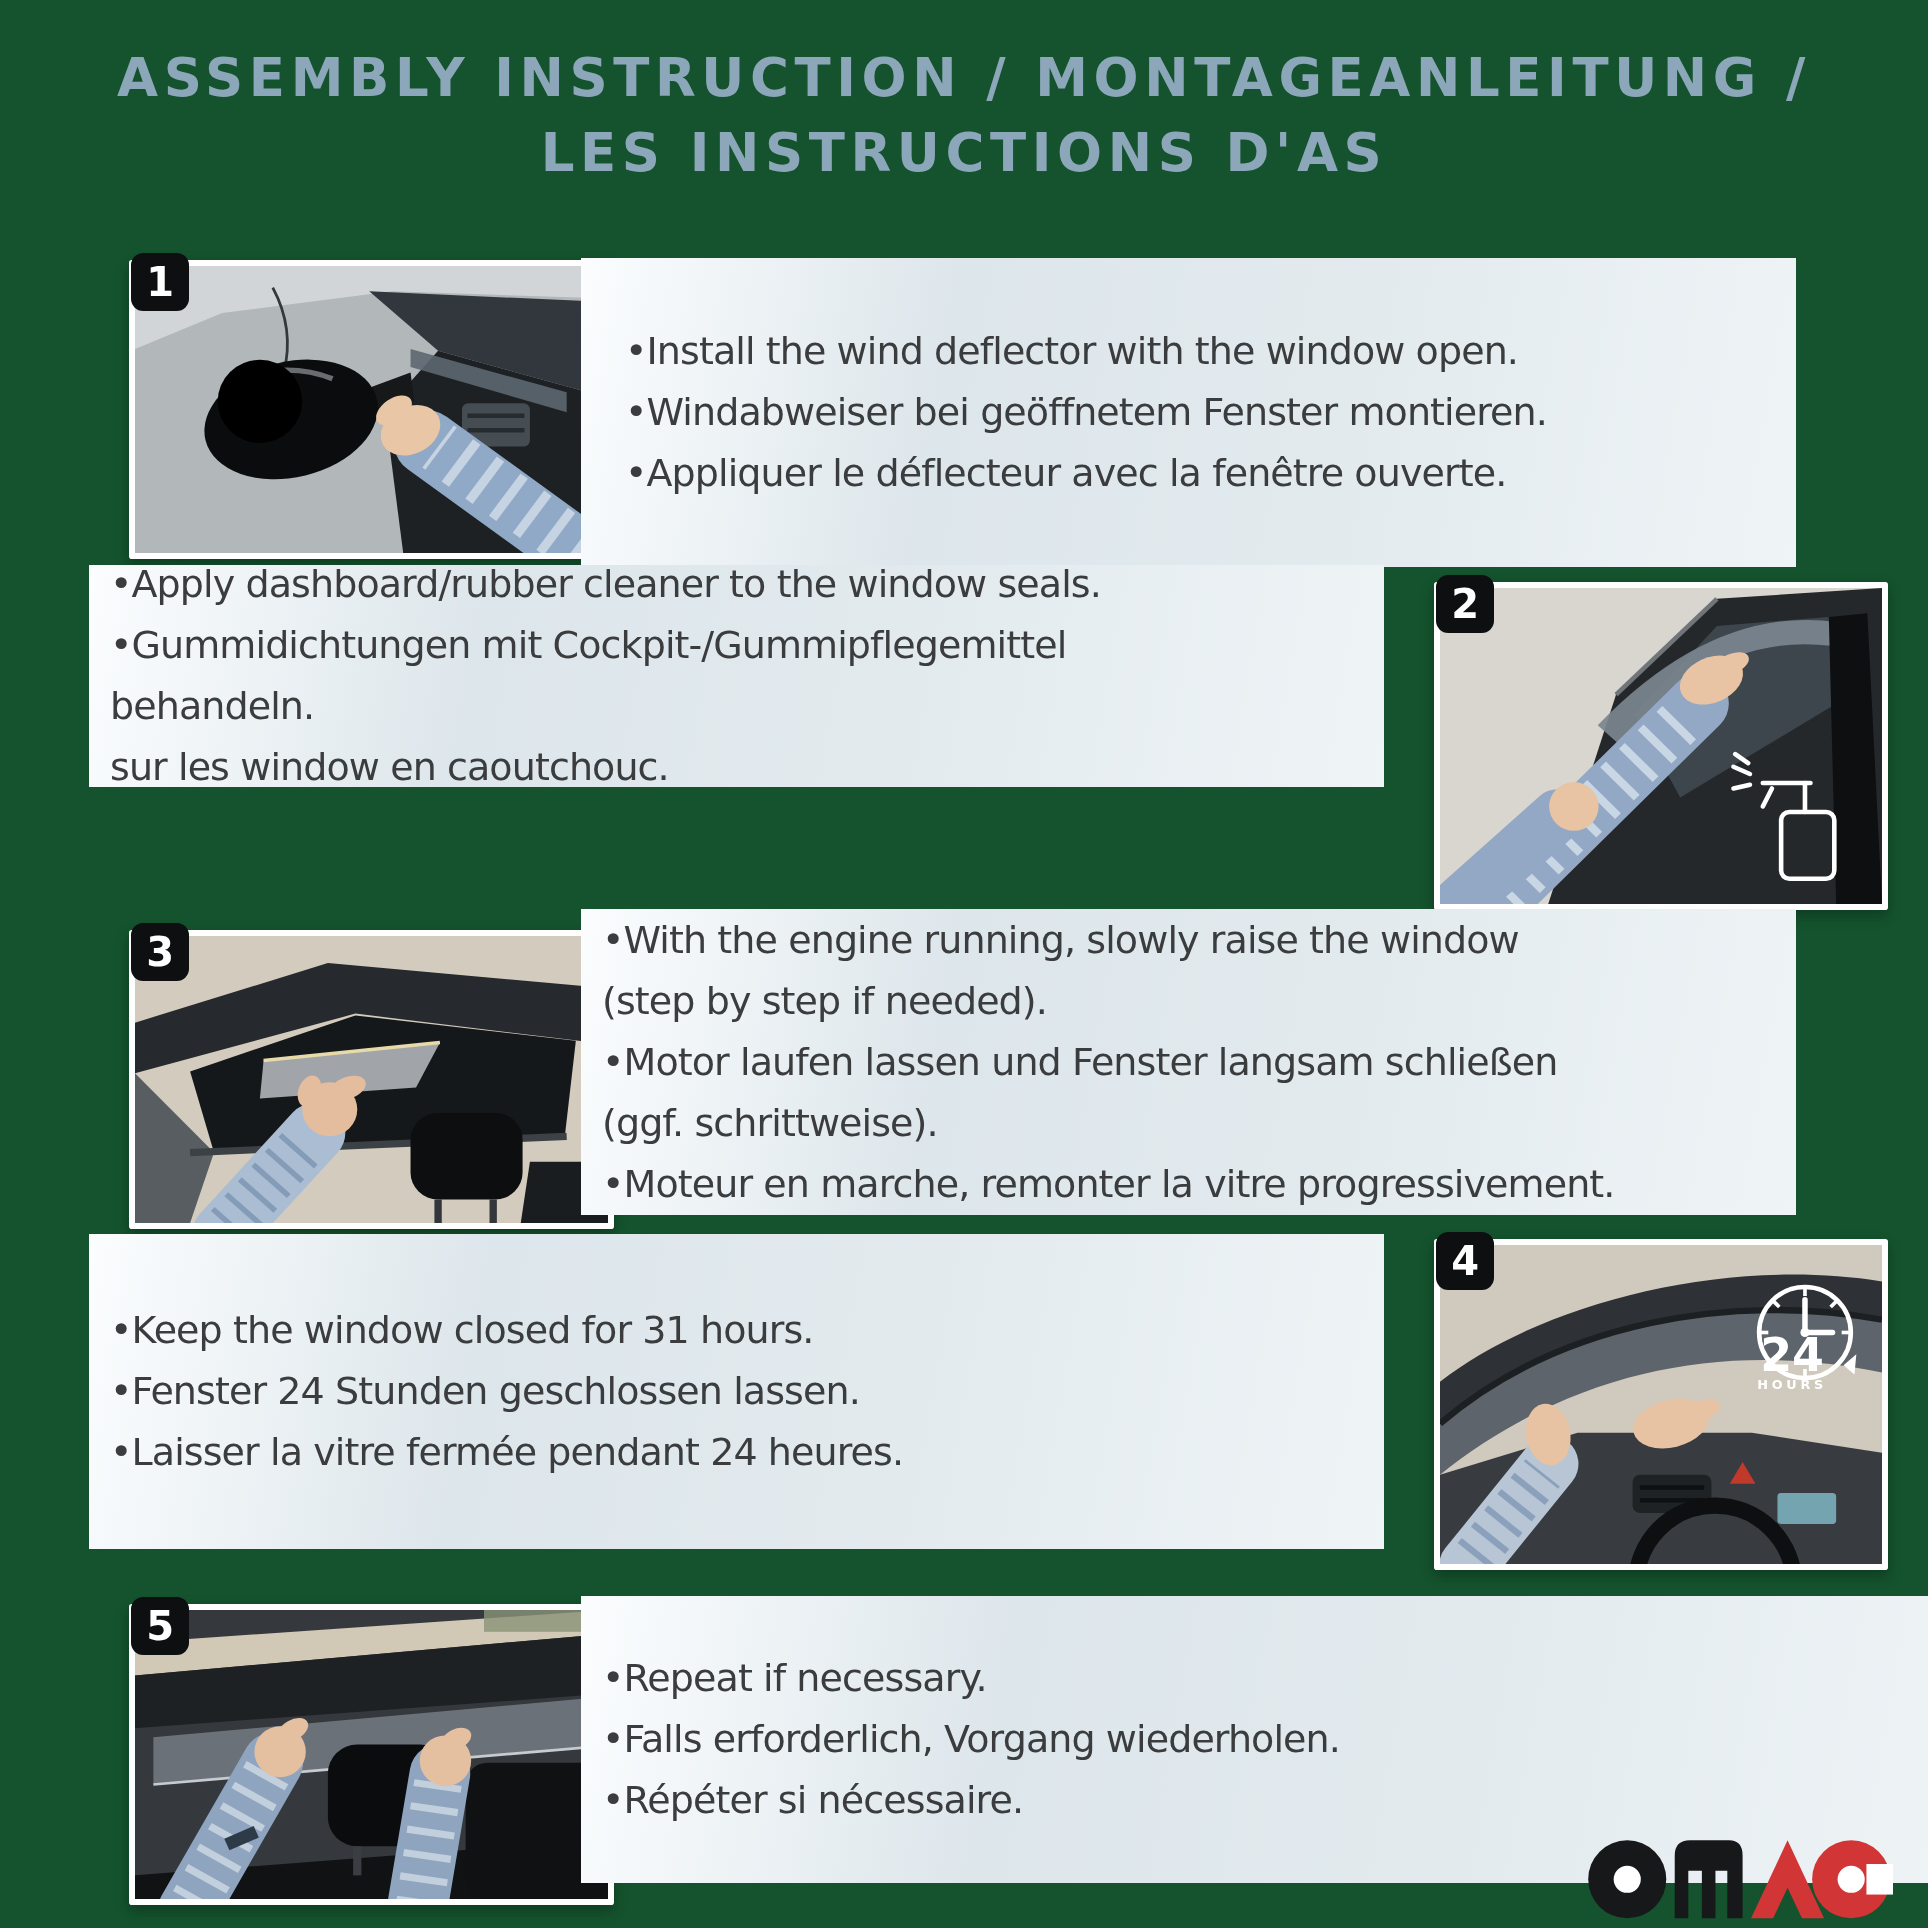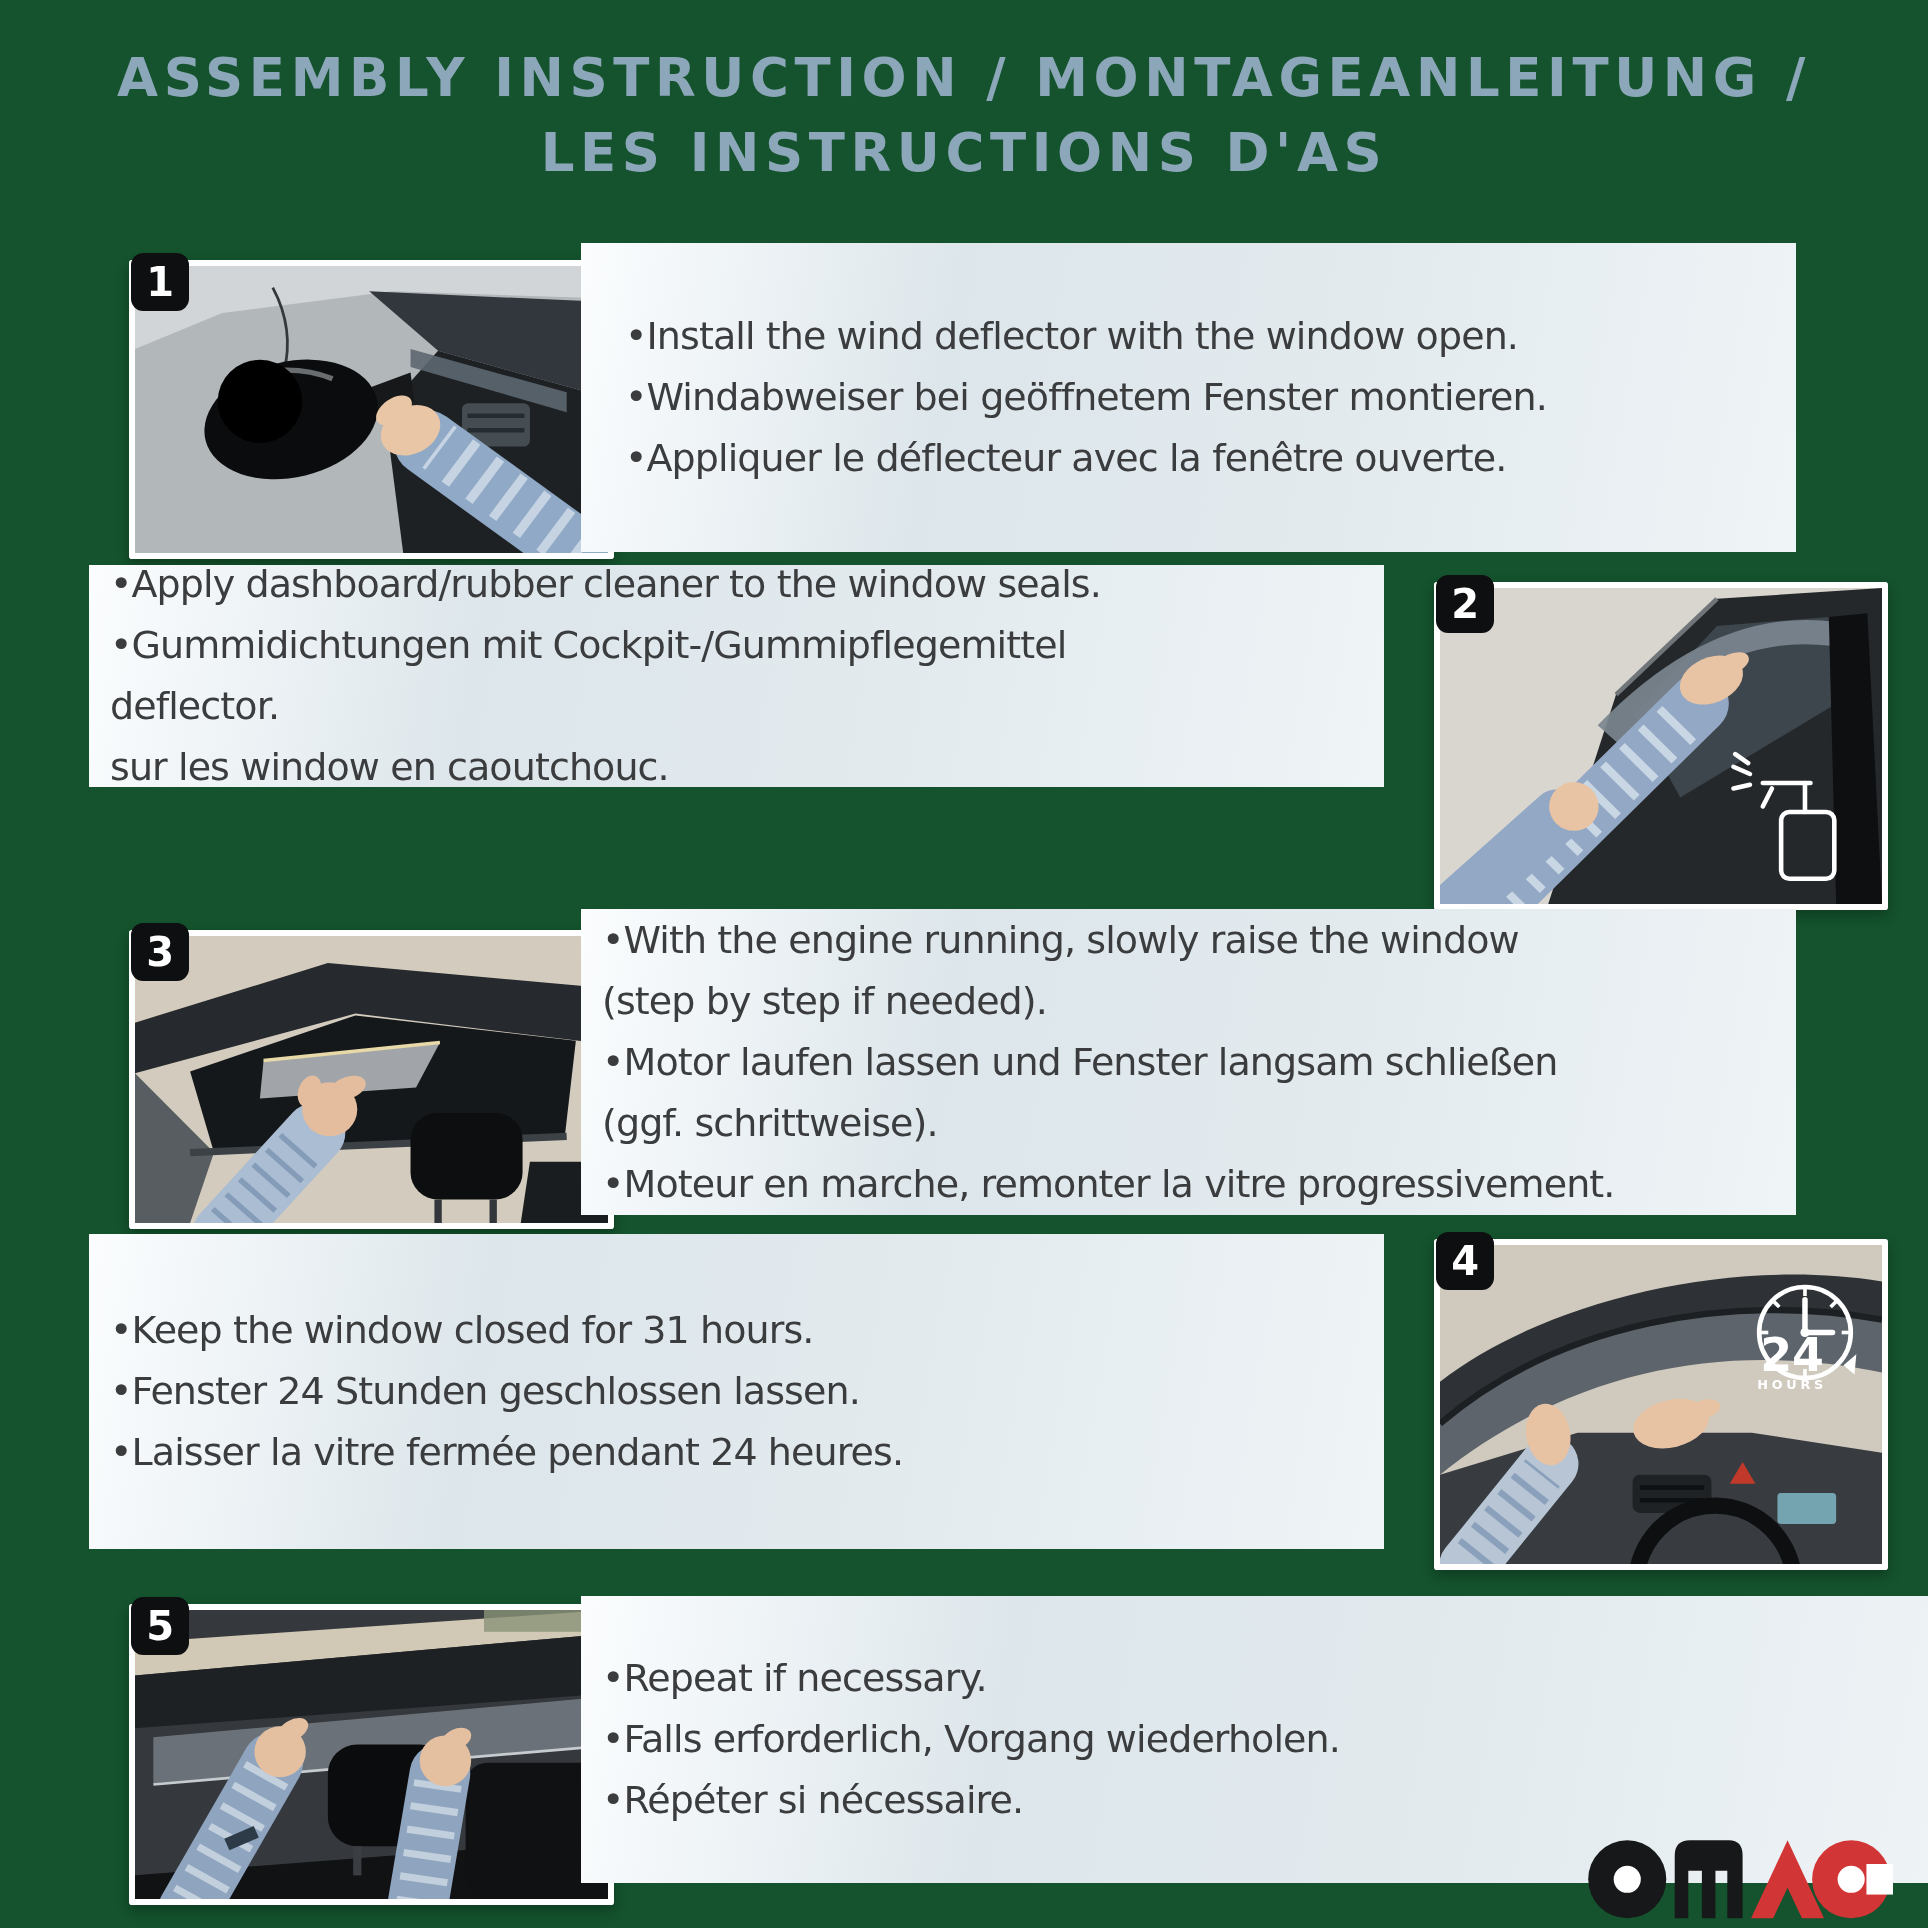--- a/index.html
+++ b/index.html
@@ -50,21 +50,21 @@
   }
   .tline{
     white-space:nowrap;
     font-size:38px;
     letter-spacing:-0.9px;
     line-height:61px;
     color:#3b3c3e;
   }
   
   .photo-1{left:89px;  top:245px;  width:485px; height:299px;}
-  .panel-1{left:581px; top:243px;  width:1215px;height:309px;padding-left:44px;}
+  .panel-1{left:581px; top:258px;  width:1215px;height:309px;padding-left:44px;}
   .panel-2{left:89px;  top:565px;  width:1295px;height:222px;}
   .photo-2{left:1394px;top:567px;  width:454px; height:328px;}
   .photo-3{left:89px;  top:915px;  width:485px; height:299px;}
   .panel-3{left:581px; top:909px;  width:1215px;height:306px;}
   .panel-4{left:89px;  top:1234px; width:1295px;height:315px;}
   .photo-4{left:1394px;top:1224px; width:454px; height:331px;}
   .photo-5{left:89px;  top:1589px; width:485px; height:301px;}
   .panel-5{left:581px; top:1596px; width:1403px;height:287px;}
   
   .logo{position:absolute;left:1582px;top:1825px;width:311px;height:95px;}
@@ -104,21 +104,21 @@
   </figure>
   <div class="panel panel-1">
     <div class="tline">•Install the wind deflector with the window open.</div>
     <div class="tline">•Windabweiser bei geöffnetem Fenster montieren.</div>
     <div class="tline">•Appliquer le déflecteur avec la fenêtre ouverte.</div>
   </div>
 
   <div class="panel panel-2">
     <div class="tline">•Apply dashboard/rubber cleaner to the window seals.</div>
     <div class="tline">•Gummidichtungen mit Cockpit-/Gummipflegemittel</div>
-    <div class="tline">deflector.</div>
+    <div class="tline">behandeln.</div>
     <div class="tline">sur les window en caoutchouc.</div>
   </div>
   <figure class="photo photo-2">
     <div class="badge">2</div>
     <svg viewBox="0 0 482 350" preserveAspectRatio="none">
       <rect width="482" height="350" fill="#d9d6d0"></rect>
       <polygon points="118,350 192,118 302,12 482,0 482,350" fill="#25282b"></polygon>
       <line x1="192" y1="118" x2="302" y2="12" stroke="#70757a" stroke-width="5"></line>
       <polygon points="212,140 302,42 424,32 442,122 262,232" fill="#3e464d"></polygon>
       <path d="M172,152 Q300,18 434,38 L426,64 Q302,48 194,172 Z" fill="#7b858f" opacity="0.92"></path>

